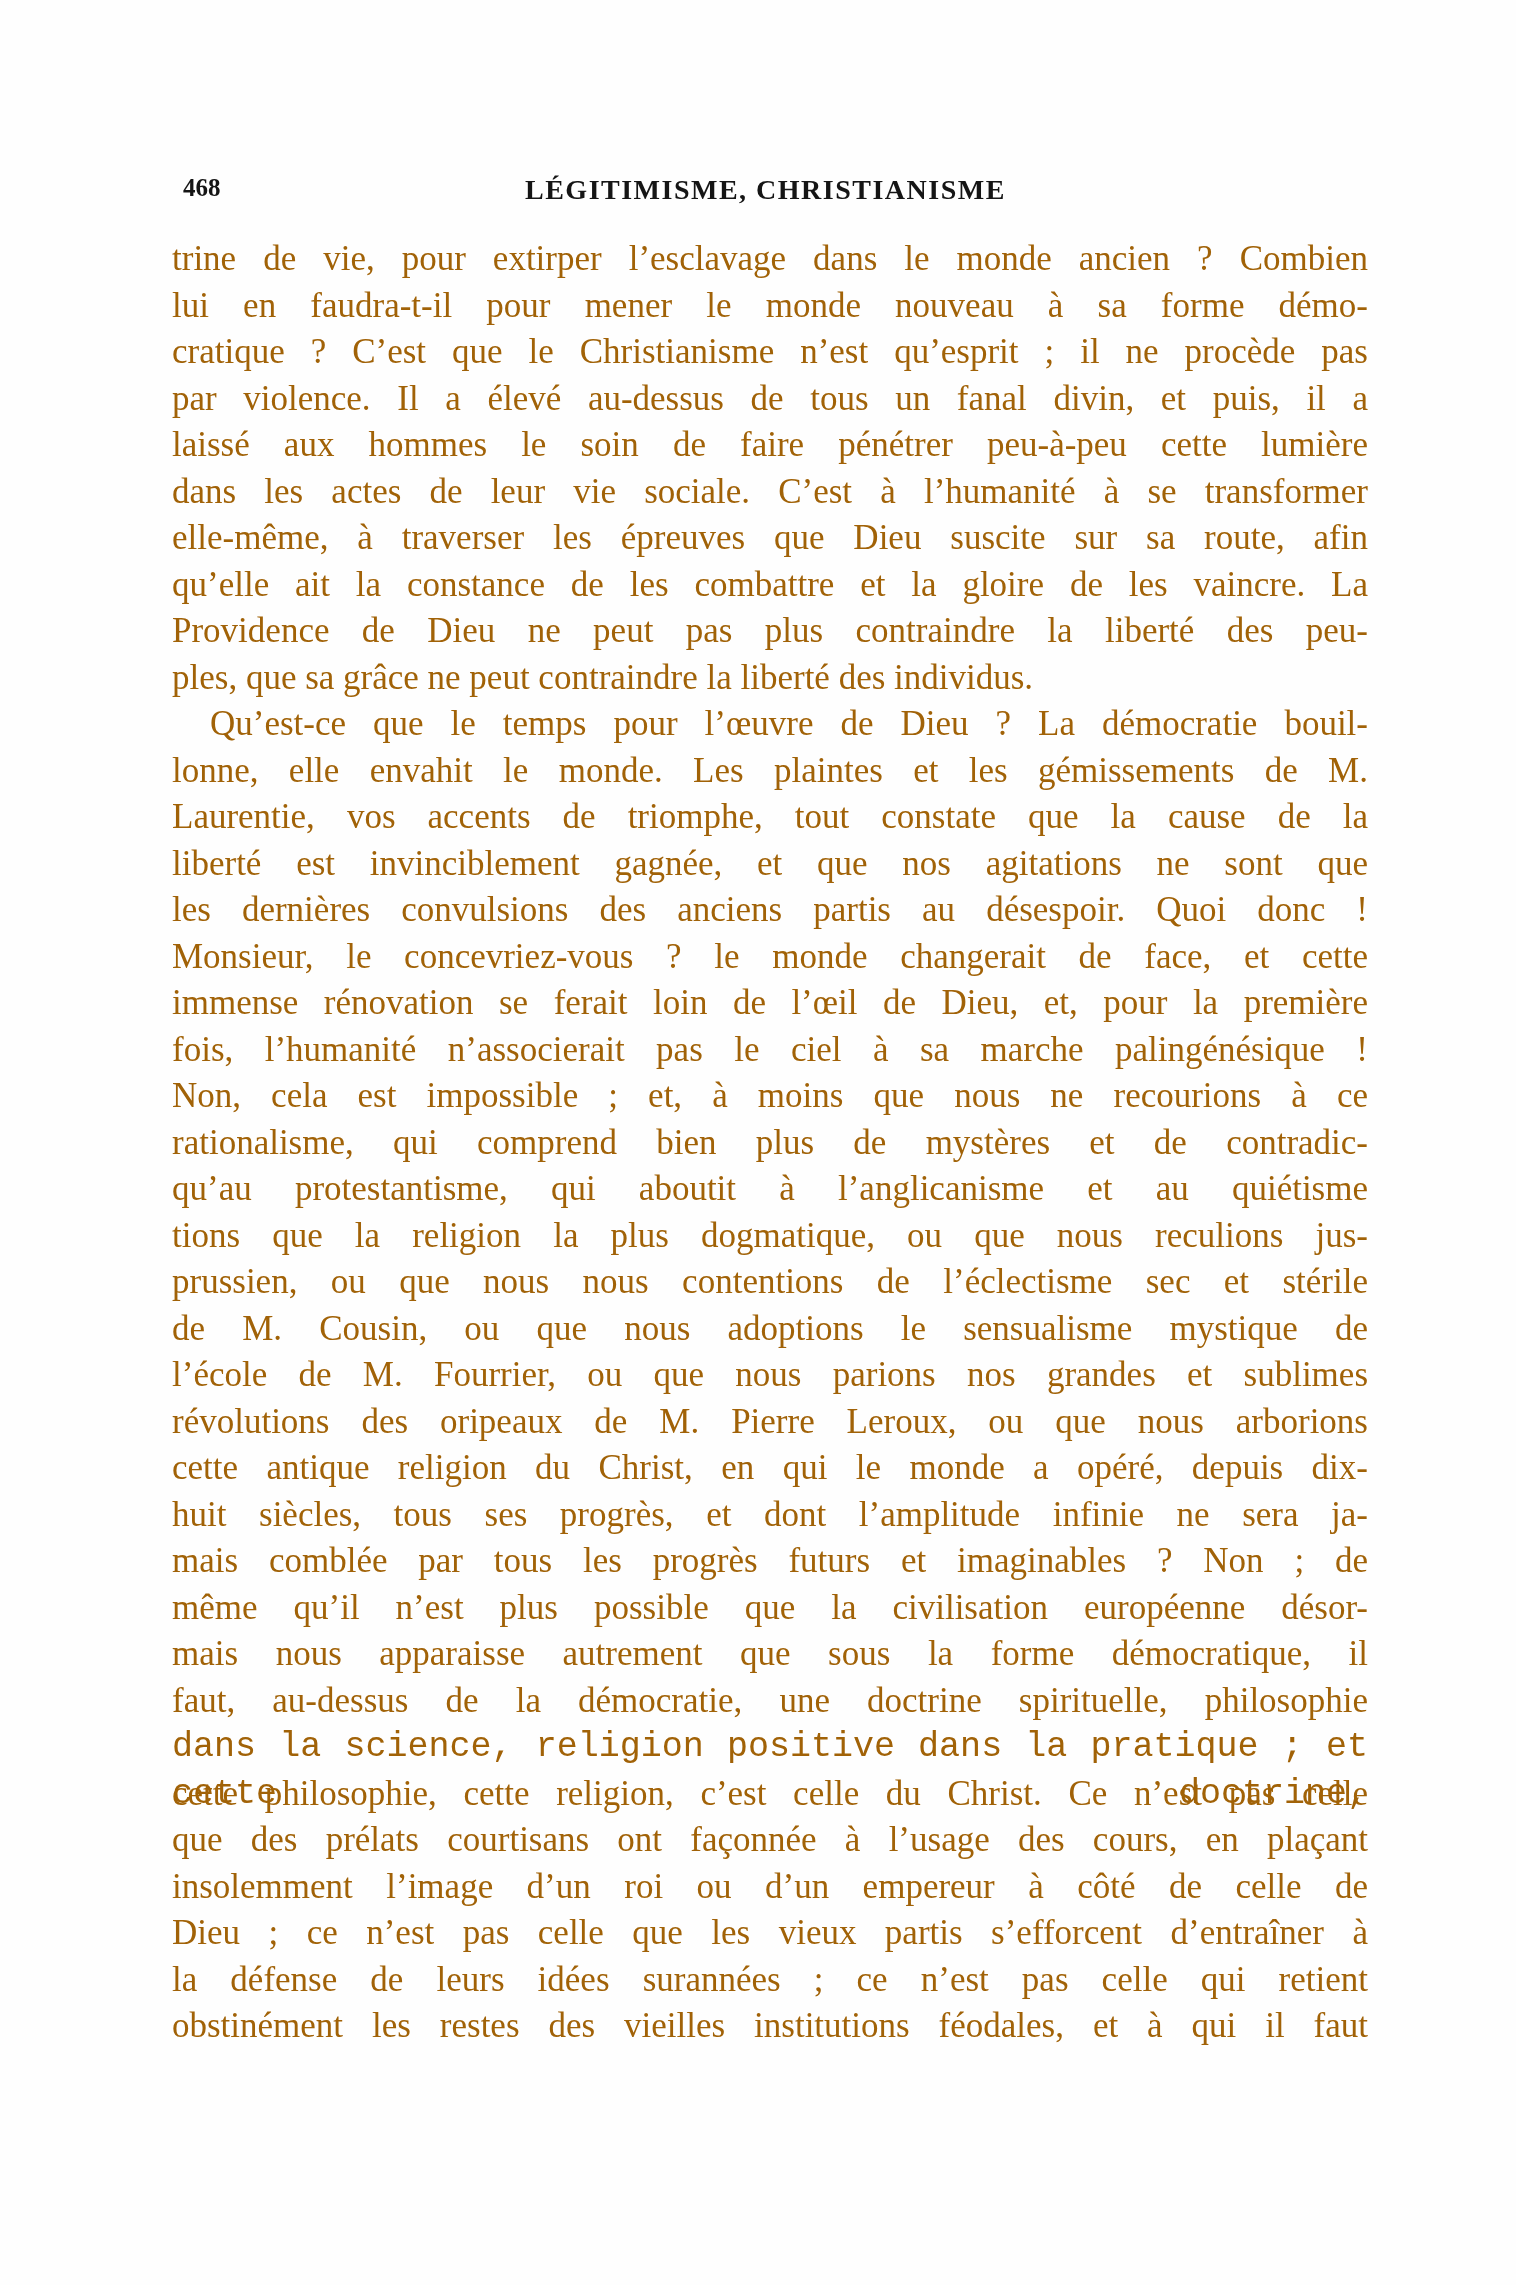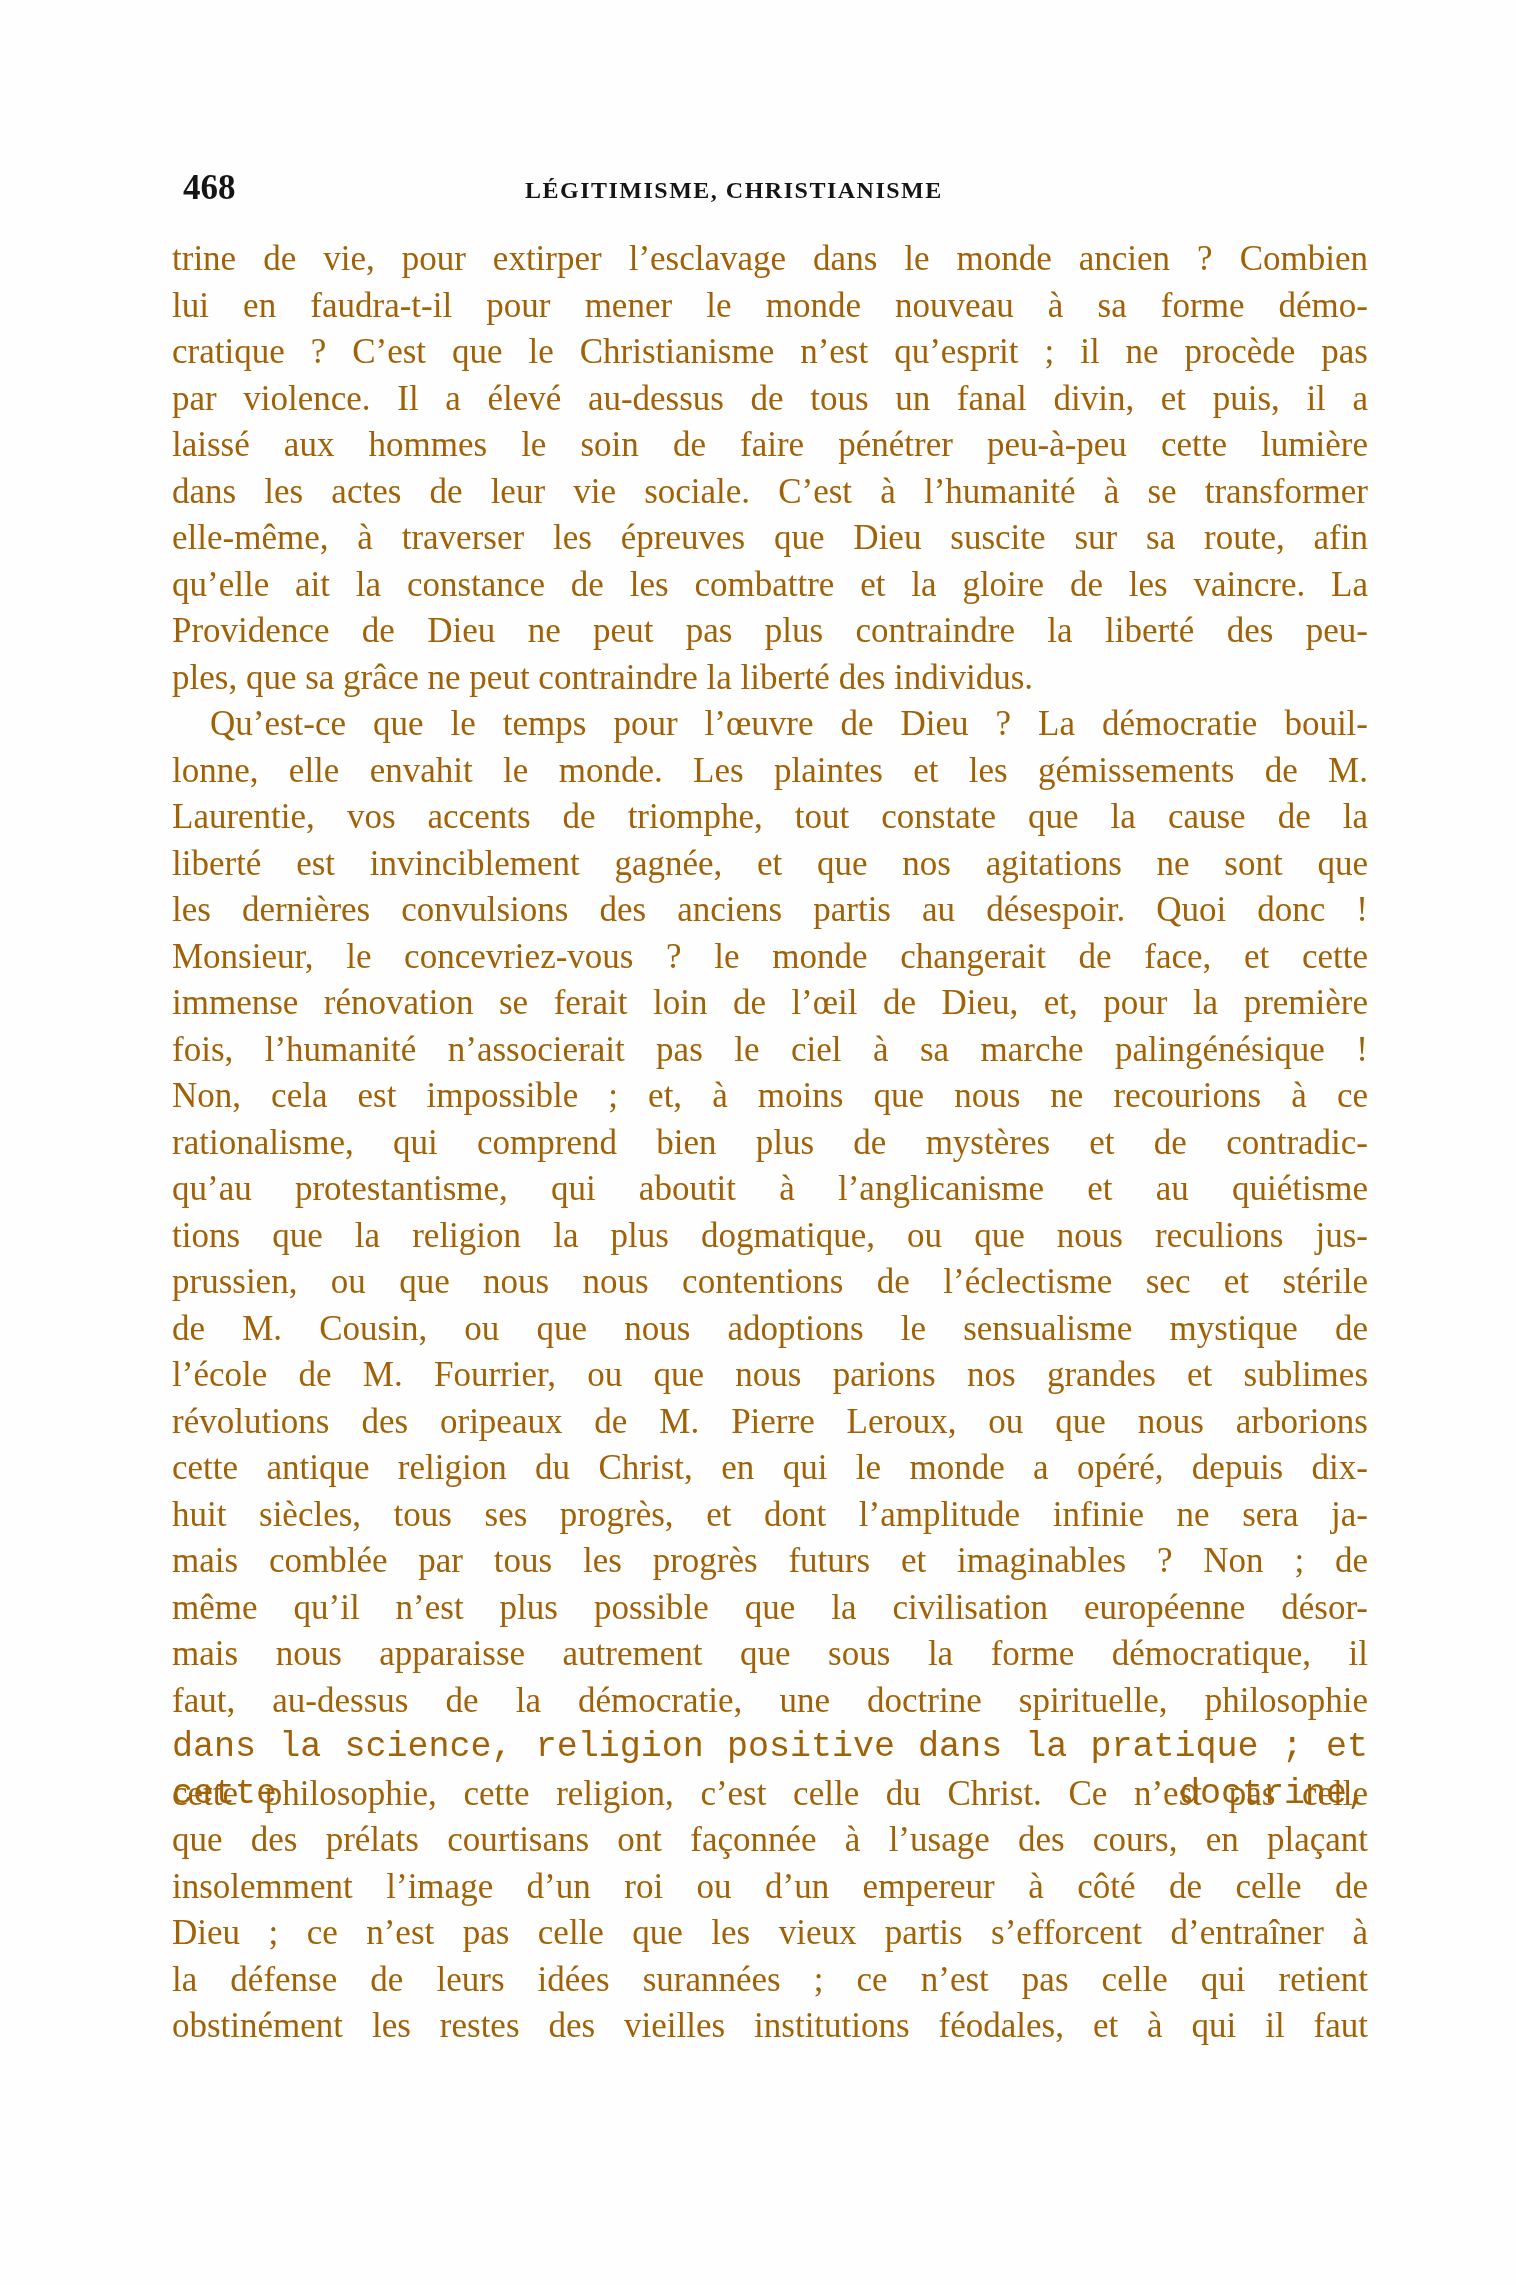--- a/index.html
+++ b/index.html
@@ -1,26 +1,26 @@
 <!DOCTYPE html>
 <html><head>
 <meta charset="utf-8">
 <style>
   html, body { margin: 0; padding: 0; background: #ffffff; }
   body { width: 1516px; height: 2285px; position: relative; overflow: hidden; }
   .page { position: absolute; left: 0; top: 0; width: 1516px; height: 2285px; background: #fefefe; }
   .running-head { position: absolute; top: 168px; left: 180px; width: 1190px; height: 40px; }
   .page-number {
     position: absolute; left: 3px; top: 0;
-    font-family: "Liberation Serif", serif; font-weight: bold; font-size: 35px; color: #151515;
+    font-family: "Liberation Serif", serif; font-weight: bold; font-size: 25px; color: #151515;
     line-height: 40px;
   }
   .head-title {
     position: absolute; left: 345px; top: 2px;
-    font-family: "Liberation Serif", serif; font-weight: bold; font-size: 24px; color: #151515;
+    font-family: "Liberation Serif", serif; font-weight: bold; font-size: 28px; color: #151515;
     letter-spacing: 1.5px; line-height: 40px;
   }
   .body-text { position: absolute; top: 236px; left: 172px; width: 1196px; }
   .line {
     display: block; height: 46.5px; line-height: 46.5px;
     font-family: "Liberation Serif", serif; font-size: 35px; color: #a16207;
     text-align: justify; text-align-last: justify; white-space: nowrap;
     overflow: visible;
   }
   .line.last { text-align-last: left; }

